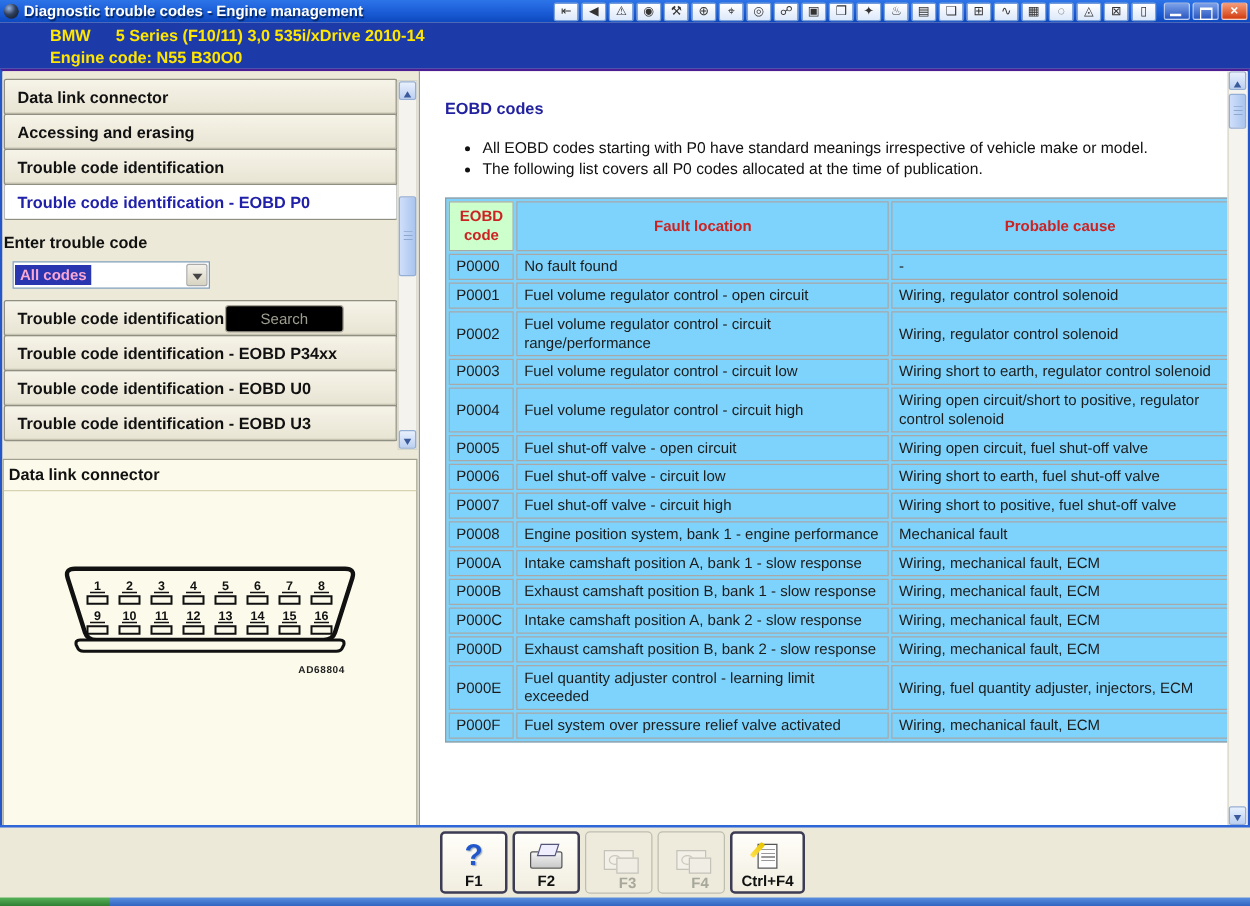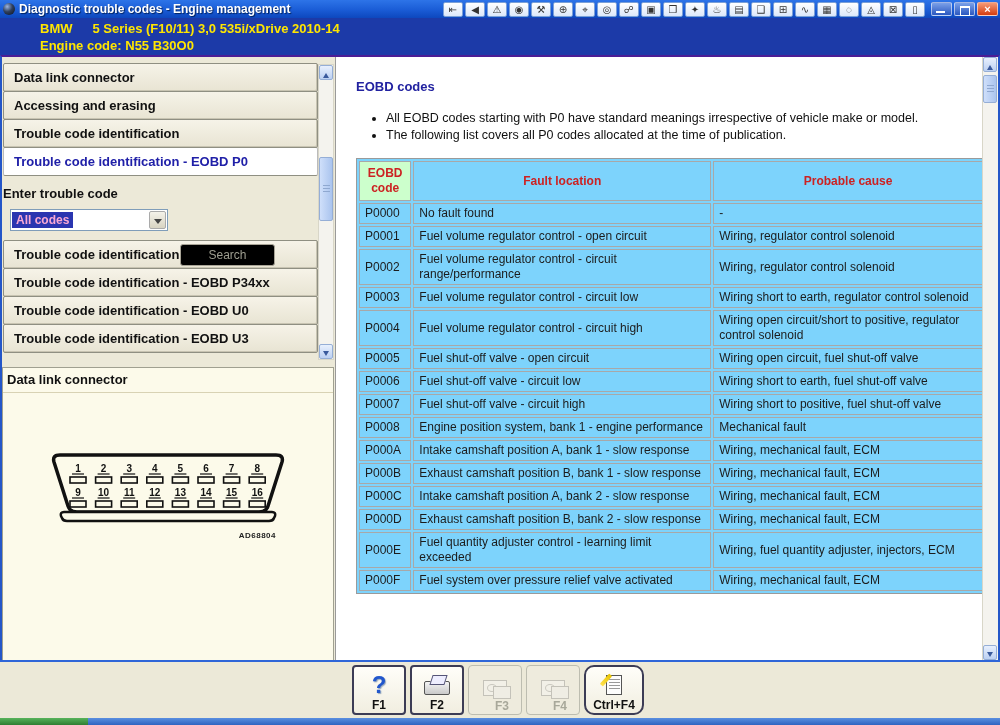--- a/index.html
+++ b/index.html
@@ -99,21 +99,21 @@
   .codes th.th-code { width:52px; background:#ccffcc; }
   .codes th.th-fault { width:296px; } .codes th.th-cause { width:268px; }
   .codes td { color:#1c1c1c; padding:2px 5px; line-height:15px; }
 
   
   .fbar { position:absolute; top:660px; left:0; width:1000px; height:58px; background:#ece9d8;
     border-top:2px solid #2f66d8; display:flex; align-items:center; padding-left:352px; gap:4px; }
   .fbtn { width:54px; height:50px; background:linear-gradient(180deg,#fffef9,#f1eee0);
     border:2px solid #3c3c55; border-radius:4px; display:flex; flex-direction:column;
     align-items:center; justify-content:flex-end; padding-bottom:1px; cursor:pointer; }
-  .fbtn.wide { width:60px;border-radius:10px; }
+  .fbtn.wide { width:60px; }
   .fbtn.disabled { border:1px solid #bdbdb0; background:#eeebdd; }
   .fbtn.disabled .flabel { color:#a8a89a;padding-left:14px; }
   .fbtn.disabled .cssicon { opacity:.35; filter:grayscale(1); }
   .flabel { font-size:12px; font-weight:bold; color:#111; line-height:14px; }
   .q-mark { font-size:24px; font-weight:bold; color:#2257cc; line-height:26px; text-shadow:1px 1px 1px #9ab; }
   .cssicon { position:relative; display:block; margin-bottom:3px; }
   .ic-printer { width:26px; height:14px; background:linear-gradient(180deg,#f4f4f4,#c9c9c9);
     border:1px solid #555; border-radius:2px; margin-top:8px; }
   .ic-printer::before { content:""; position:absolute; left:6px; top:-7px; width:13px; height:8px;
     background:#eef; border:1px solid #557; transform:skewX(-18deg); }

